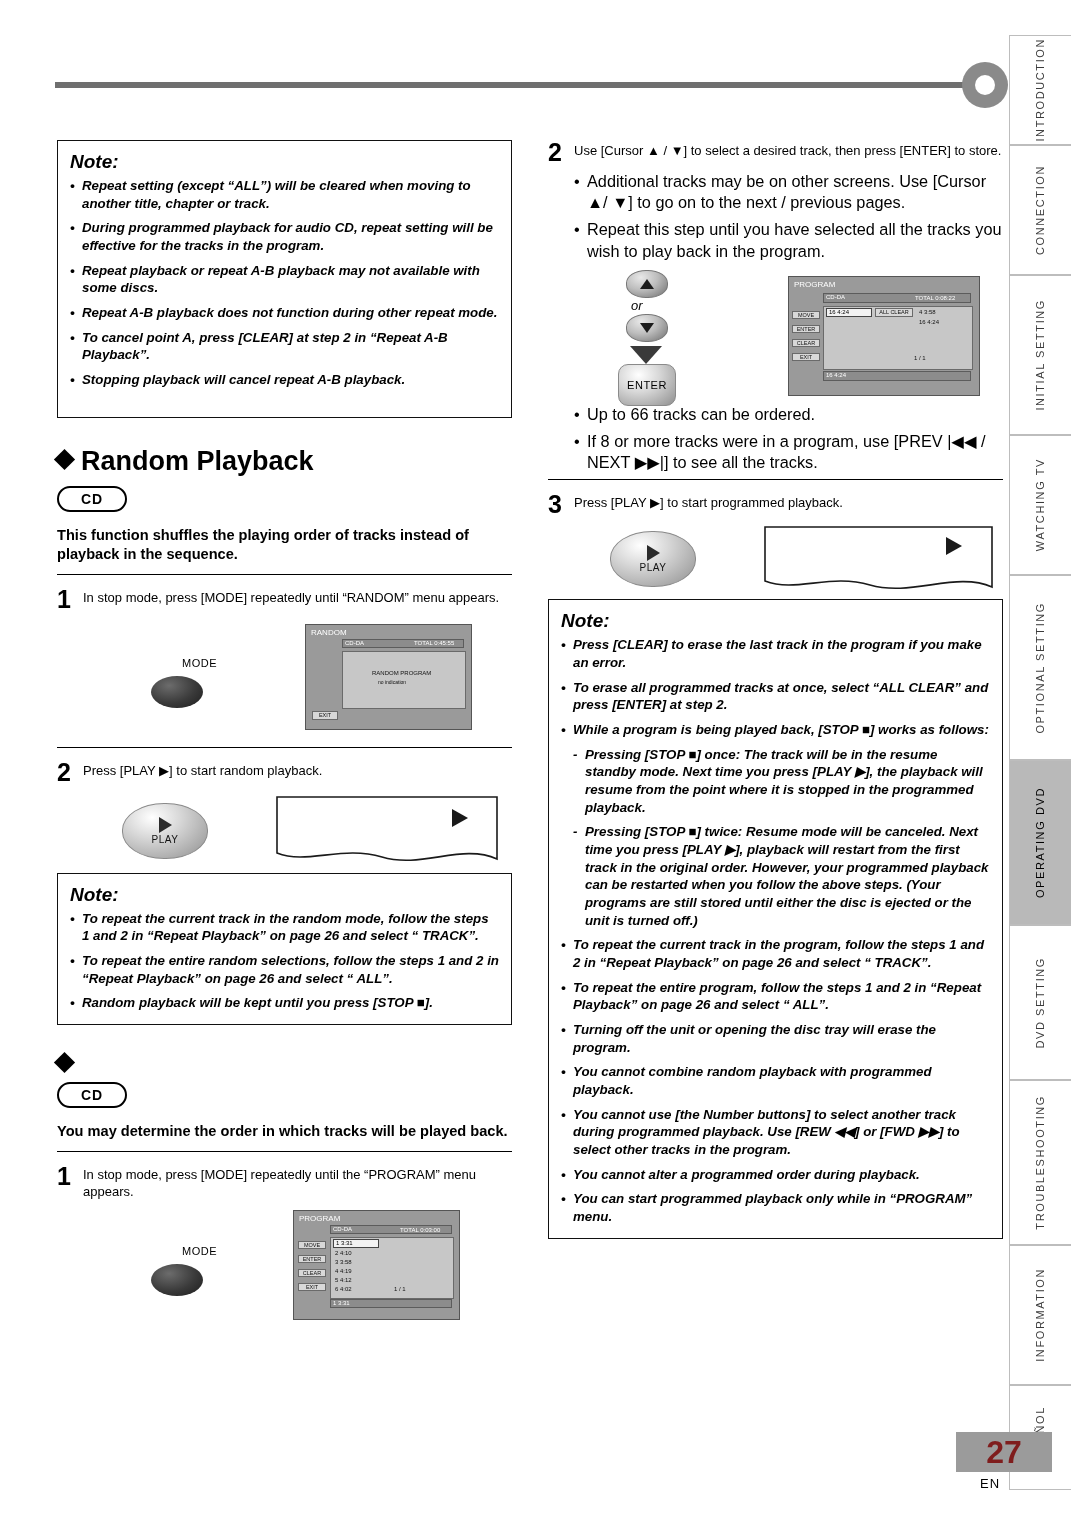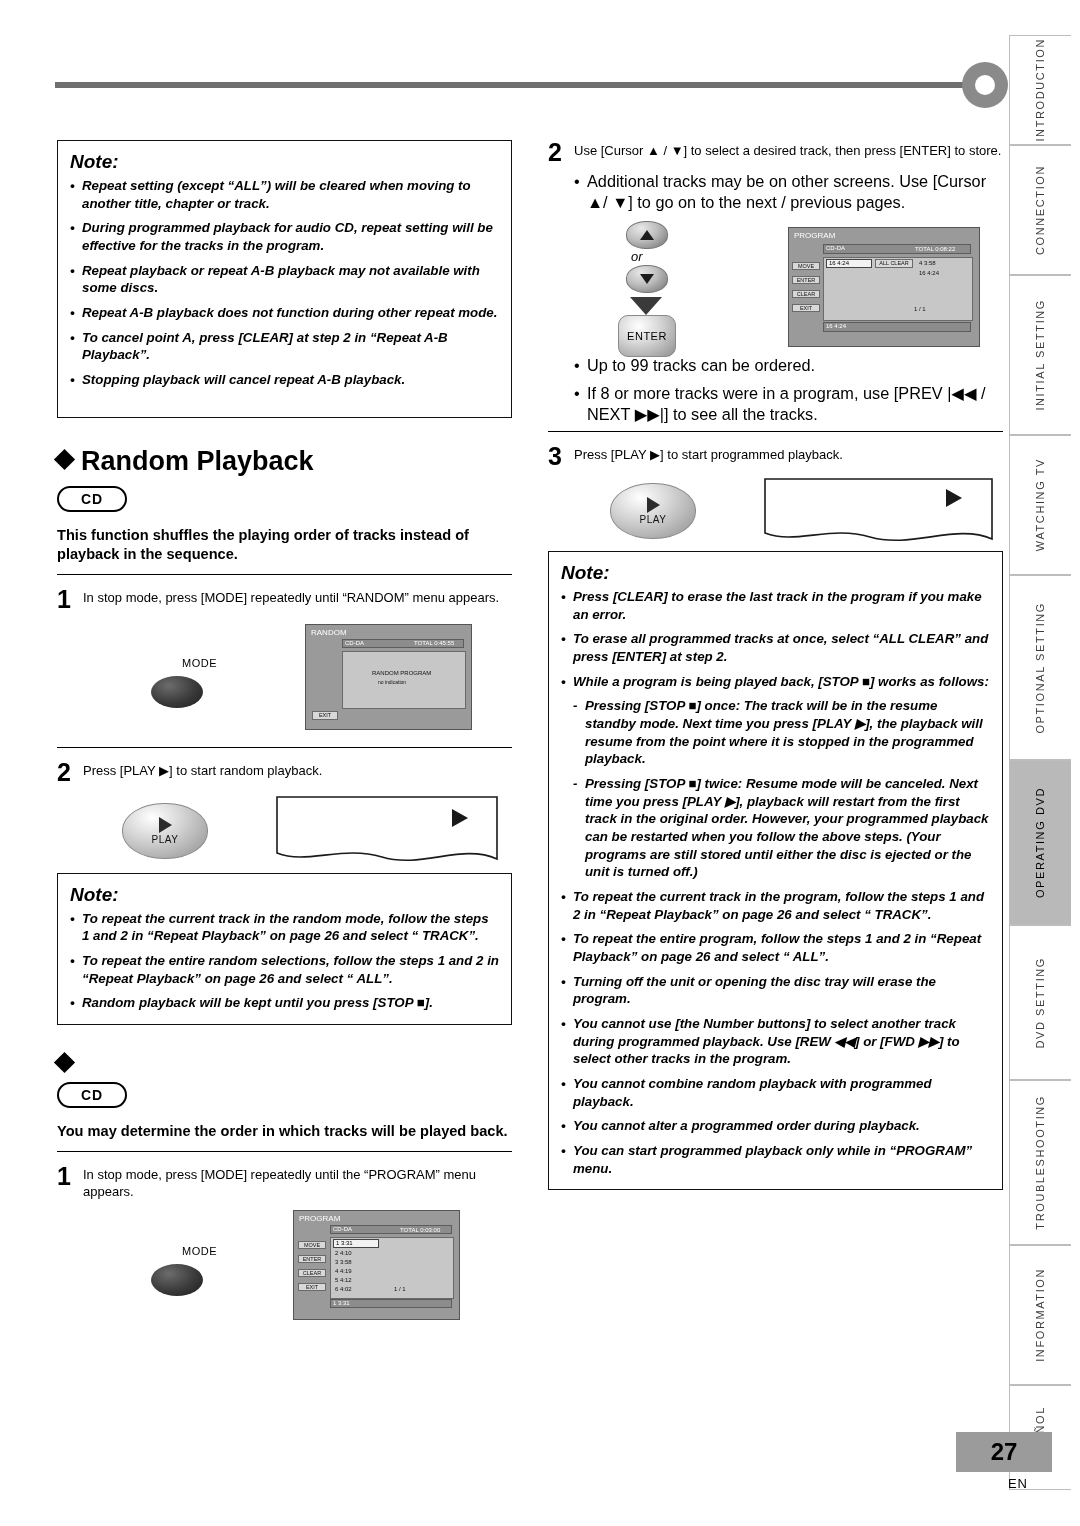--- a/index.html
+++ b/index.html
@@ -350,30 +350,30 @@
     left: 956px;
     top: 1432px;
     width: 96px;
     height: 40px;
     background: #9b9b9b;
     display: flex;
     align-items: center;
     justify-content: center;
   }
   .pagenum {
-    font-size: 24px;
+    font-size: 32px;
     font-weight: bold;
-    color: #000000;
+    color: #7f1d1d;
   }
   .pagelang {
     position: absolute;
-    left: 932px;
+    left: 980px;
     top: 1476px;
     width: 96px;
-    text-align: right;
+    text-align: left;
     font-size: 13px;
     letter-spacing: 1px;
   }
 </style>
 </head>
 <body>
 
 <div class="page">
 
   <div class="top-rule"></div>
@@ -534,20 +534,21 @@
   </div>
 
   <div class="col-right">
 
     <div class="step" style="margin-top:0;">
       <div class="step-num">2</div>
       <div class="step-body">Use [Cursor ▲ / ▼] to select a desired track, then press [ENTER] to store.</div>
     </div>
     <ul class="substeps" style="margin-left:26px;">
       <li>Additional tracks may be on other screens.  Use [Cursor ▲/ ▼] to go on to the next / previous pages.</li>
+      <li>Repeat this step until you have selected all the tracks you wish to play back in the program.</li>
     </ul>
 
     <div style="position:relative;height:136px;margin-top:6px;">
       <div style="position:absolute;left:78px;top:2px;">
         <div class="cursor-btn">
             <div class="tri-up"></div>
           </div>
       </div>
       <div style="position:absolute;left:83px;top:30px;font-size:13px;font-style:italic;">or</div>
       <div style="position:absolute;left:78px;top:46px;">
@@ -576,21 +577,21 @@
           <span>16  4:24</span>
         </div>
         <div class="scr-chip" style="left:3px;top:34px;width:28px;height:8px;">MOVE</div>
         <div class="scr-chip" style="left:3px;top:48px;width:28px;height:8px;">ENTER</div>
         <div class="scr-chip" style="left:3px;top:62px;width:28px;height:8px;">CLEAR</div>
         <div class="scr-chip" style="left:3px;top:76px;width:28px;height:8px;">EXIT</div>
       </div>
     </div>
 
     <ul class="substeps" style="margin-left:26px;margin-top:0;">
-      <li>Up to 99 tracks can be ordered.</li>
+      <li>Up to 66 tracks can be ordered.</li>
       <li>If 8 or more tracks were in a program, use [PREV |◀◀ / NEXT ▶▶|] to see all the tracks.</li>
     </ul>
 
     <hr class="hr-thin" style="margin-top:6px;">
 
     <div class="step">
       <div class="step-num">3</div>
       <div class="step-body">Press [PLAY ▶] to start programmed playback.</div>
     </div>
 
@@ -609,22 +610,22 @@
       <div class="note-title">Note:</div>
       <ul class="notes">
         <li>Press [CLEAR] to erase the last track in the program if you make an error.</li>
         <li>To erase all programmed tracks at once, select “ALL CLEAR” and press [ENTER] at step 2.</li>
         <li>While a program is being played back, [STOP ■] works as follows:</li>
         <li class="sub">Pressing [STOP ■] once: The track will be in the resume standby mode.  Next time you press [PLAY ▶], the playback will resume from the point where it is stopped in the programmed playback.</li>
         <li class="sub">Pressing [STOP ■] twice: Resume mode will be canceled.  Next time you press [PLAY ▶], playback will restart from the first track in the original order. However, your programmed playback can be restarted when you follow the above steps. (Your programs are still stored until either the disc is ejected or the unit is turned off.)</li>
         <li>To repeat the current track in the program, follow the steps 1 and 2 in “Repeat Playback” on page 26 and select “  TRACK”.</li>
         <li>To repeat the entire program, follow the steps 1 and 2 in “Repeat Playback” on page 26 and select “  ALL”.</li>
         <li>Turning off the unit or opening the disc tray will erase the program.</li>
+        <li>You cannot combine random playback with programmed playback.</li>
         <li>You cannot use [the Number buttons] to select another track during programmed playback. Use [REW ◀◀] or [FWD ▶▶] to select other tracks in the program.</li>
-        <li>You cannot combine random playback with programmed playback.</li>
         <li>You cannot alter a programmed order during playback.</li>
         <li style="margin-bottom:0;">You can start programmed playback only while in “PROGRAM” menu.</li>
       </ul>
     </div>
   </div>
 
   <div class="pagenum-box">
     <span class="pagenum">27</span>
   </div>
   <div class="pagelang">EN</div>

